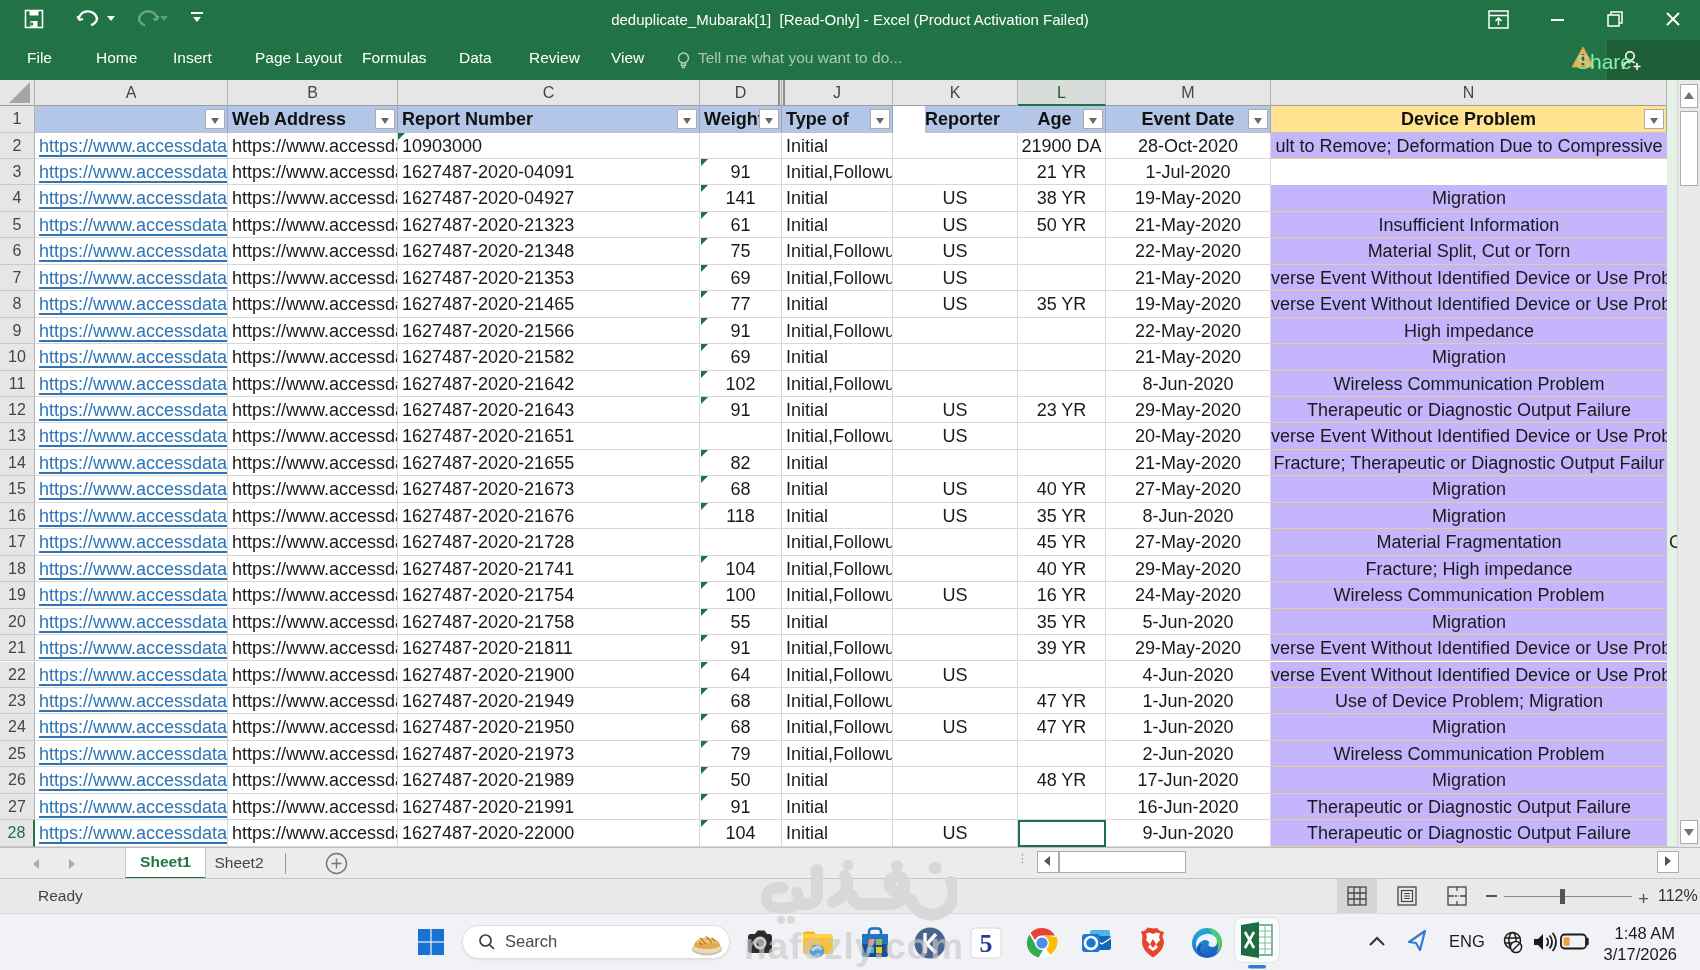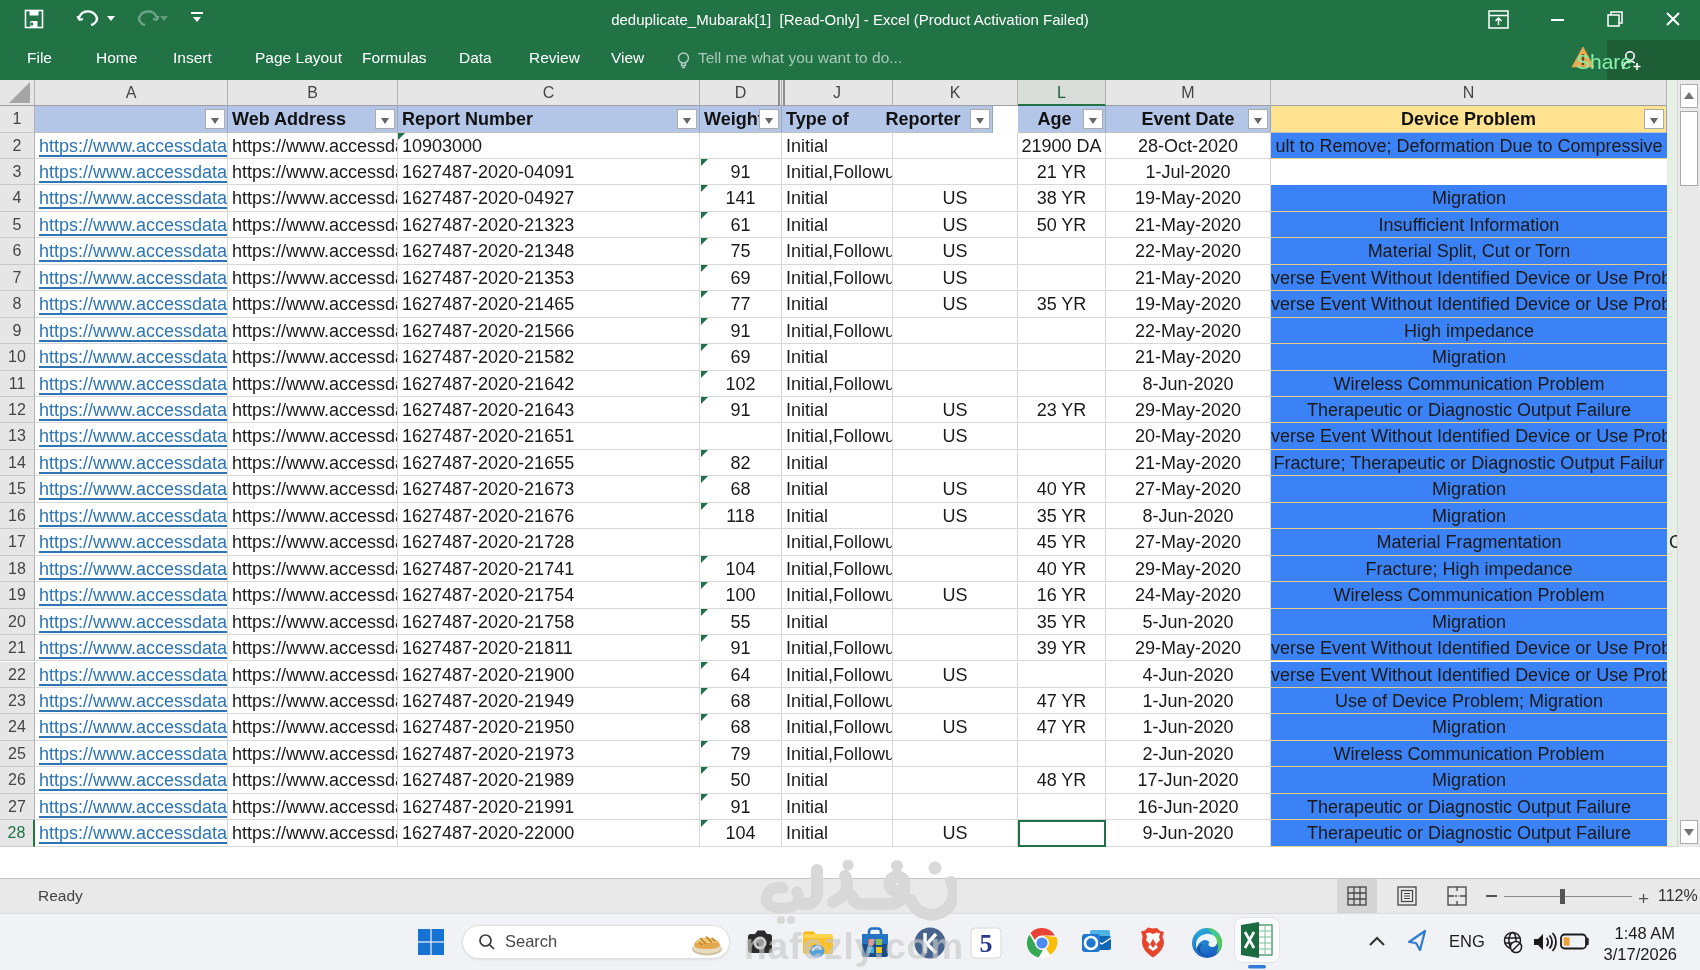--- a/index.html
+++ b/index.html
@@ -21,21 +21,21 @@
 .h1{position:absolute;top:0;height:26.5px;line-height:26px;font-weight:bold;color:#111;font-size:18px;border-right:1px solid #95a5c2;border-bottom:1px solid #c3c3c3;overflow:hidden;white-space:nowrap}
 .h1 .flt{position:absolute;right:2px;top:3px;width:20px;height:20px;background:#fff;border:1px solid #ababab}
 .h1 .flt b{position:absolute;left:5px;top:8px;border-left:4.5px solid transparent;border-right:4.5px solid transparent;border-top:6px solid #666}
 .g1{position:absolute;left:0;top:26px;width:35px;height:26.5px;background:#E6E6E6;border-right:1px solid #b2b2b2;border-bottom:1px solid #c8c8c8;text-align:center;line-height:26px;font-size:16px;color:#454545}
 
 .row{position:absolute;left:0;width:1700px;height:26.45px}
 .row .gut{position:absolute;left:0;top:0;width:35px;height:26.45px;background:#E6E6E6;border-right:1px solid #b2b2b2;border-bottom:1px solid #c8c8c8;text-align:center;line-height:26px;font-size:16px;color:#454545}
 .row .gut.actnum{color:#217346;border-right:2px solid #217346}
 .c{position:absolute;top:0;height:26.45px;line-height:26.4px;font-size:18px;color:#1a1a1a;white-space:nowrap;overflow:hidden;border-right:1px solid #d8d8d8;border-bottom:1px solid #d8d8d8;padding-left:4px}
 .c.ctr{text-align:center;padding-left:0}
-.c.yel{background:#3b82f6;border-right:0;border-bottom-color:#e8cf85}
+.c.yel{background:#c4b5fd;border-right:0;border-bottom-color:#e8cf85}
 .c.lnk{color:#2e75b6;text-decoration:underline;text-decoration-thickness:1.5px;text-underline-offset:3px;text-decoration-skip-ink:none}
 .c.act{border:2px solid #1e7145;line-height:23px}
 .tri{position:absolute;left:0;top:0;border-top:7px solid #1e7145;border-right:7px solid transparent}
 .c.ctr .tri{left:1px}
 
 #sliver{position:absolute;left:1667px;top:80px;width:10px;height:767px;background:#e7f0e7;border-bottom:1px solid #d8d8d8}
 #vsb{position:absolute;left:1677px;top:80px;width:23px;height:767px;background:#e9e9e9;border-left:1px solid #d5d5d5}
 .sbx{position:absolute;left:2px;width:18px;background:#fff;border:1px solid #ababab}
 .arw{position:absolute;width:0;height:0}
 
@@ -147,21 +147,21 @@
           </span></div>
         <div class="h1" style="left:398px;width:302px;background:#B4C6E7;padding-left:4px;">Report Number<span class="flt">
             <b></b>
           </span></div>
         <div class="h1" style="left:700px;width:82px;background:#B4C6E7;padding-left:4px;">Weight<span class="flt">
             <b></b>
           </span></div>
         <div class="h1" style="left:782px;width:111px;background:#B4C6E7;padding-left:4px;">Type of <span class="flt">
             <b></b>
           </span></div>
-        <div class="h1" style="left:868px;width:125px;background:#B4C6E7;text-align:center;padding-right:14px;">Reporter<span class="flt">
+        <div class="h1" style="left:925px;width:125px;background:#B4C6E7;padding-right:14px;">Reporter<span class="flt">
             <b></b>
           </span></div>
         <div class="h1" style="left:1018px;width:88px;background:#B4C6E7;text-align:center;padding-right:14px;">Age<span class="flt">
             <b></b>
           </span></div>
         <div class="h1" style="left:1106px;width:165px;background:#B4C6E7;text-align:center;">Event Date<span class="flt">
             <b></b>
           </span></div>
         <div class="h1" style="left:1271px;width:396px;background:#FFE391;text-align:center;">Device Problem<span class="flt">
             <b></b>
@@ -496,20 +496,37 @@
       <div style="position:absolute;left:2px;top:449px;height:26px;line-height:26px;font-size:18px;color:#222">C</div>
     </div>
 <div id="vsb">
  <div class="sbx" style="top:4px;height:24px"></div>
  <div class="arw" style="left:6px;top:12px;border-left:5.5px solid transparent;border-right:5.5px solid transparent;border-bottom:7px solid #707070"></div>
  <div class="sbx" style="top:31px;height:75px"></div>
  <div class="sbx" style="top:740px;height:24px"></div>
  <div class="arw" style="left:6px;top:749px;border-left:5.5px solid transparent;border-right:5.5px solid transparent;border-top:7px solid #707070"></div>
 </div>
 
+<div id="tabs">
+ <div class="arw abs" style="left:33px;top:11px;border-top:5px solid transparent;border-bottom:5px solid transparent;border-right:6px solid #a9a9a9"></div>
+ <div class="arw abs" style="left:69px;top:11px;border-top:5px solid transparent;border-bottom:5px solid transparent;border-left:6px solid #a9a9a9"></div>
+ <div class="t1">Sheet1</div>
+ <div class="t2">Sheet2</div>
+ <div class="abs" style="left:285px;top:5px;width:1px;height:21px;background:#9a9a9a"></div>
+ <svg class="abs" style="left:325px;top:4px" width="23" height="23" viewBox="0 0 23 23">
+        <circle cx="11.5" cy="11.5" r="10" fill="none" stroke="#767676" stroke-width="1.4"></circle>
+        <path d="M11.5 6.5v10 M6.5 11.5h10" stroke="#767676" stroke-width="1.4"></path>
+      </svg>
+ <div class="abs" style="left:1017px;top:7px;width:3px;height:17px;color:#8a8a8a;font-size:11px;line-height:6px">⋮</div>
+ <div class="abs" style="left:1037px;top:3px;width:22px;height:22px;background:#fff;border:1px solid #ababab"></div>
+ <div class="arw abs" style="left:1044px;top:8px;border-top:5.5px solid transparent;border-bottom:5.5px solid transparent;border-right:6.5px solid #555"></div>
+ <div class="abs" style="left:1059px;top:3px;width:127px;height:22px;background:#fff;border:1px solid #ababab"></div>
+ <div class="abs" style="left:1657px;top:3px;width:22px;height:22px;background:#fff;border:1px solid #ababab"></div>
+ <div class="arw abs" style="left:1665px;top:8px;border-top:5.5px solid transparent;border-bottom:5.5px solid transparent;border-left:6.5px solid #555"></div>
+</div>
 
 <div id="status">
  <span class="abs" style="left:38px;top:8px">Ready</span>
  <div class="abs" style="left:1337px;top:0;width:40px;height:34px;background:#d5d5d5"></div>
  <svg class="abs" style="left:1347px;top:7px" width="20" height="20" viewBox="0 0 20 20">
         <g stroke="#454545" stroke-width="1.3" fill="none">
           <rect x="1" y="1" width="18" height="18"></rect>
           <path d="M1 7h18 M1 13h18 M7 1v18 M13 1v18"></path>
         </g>
       </svg>

